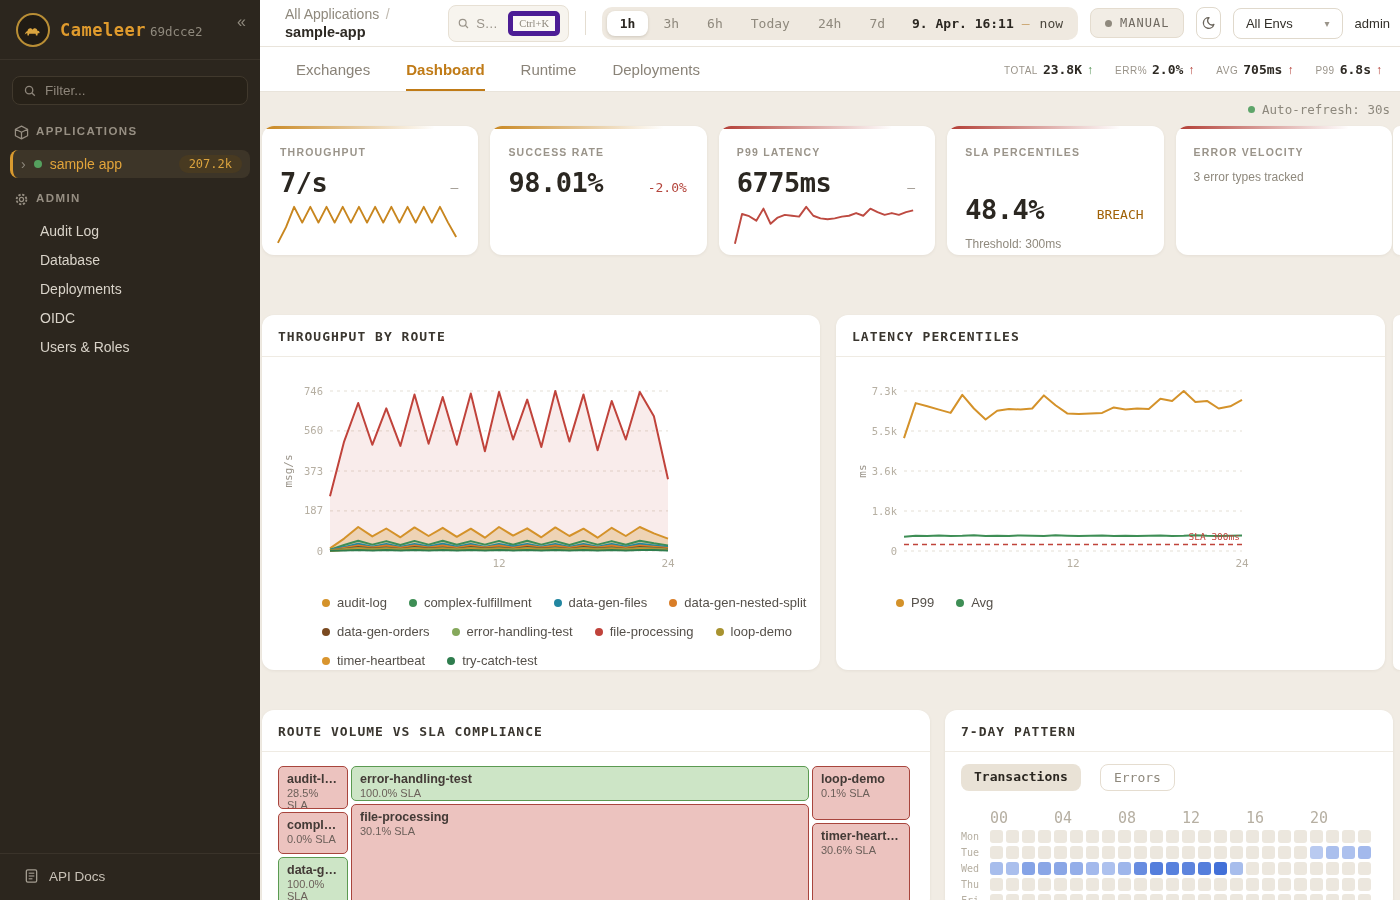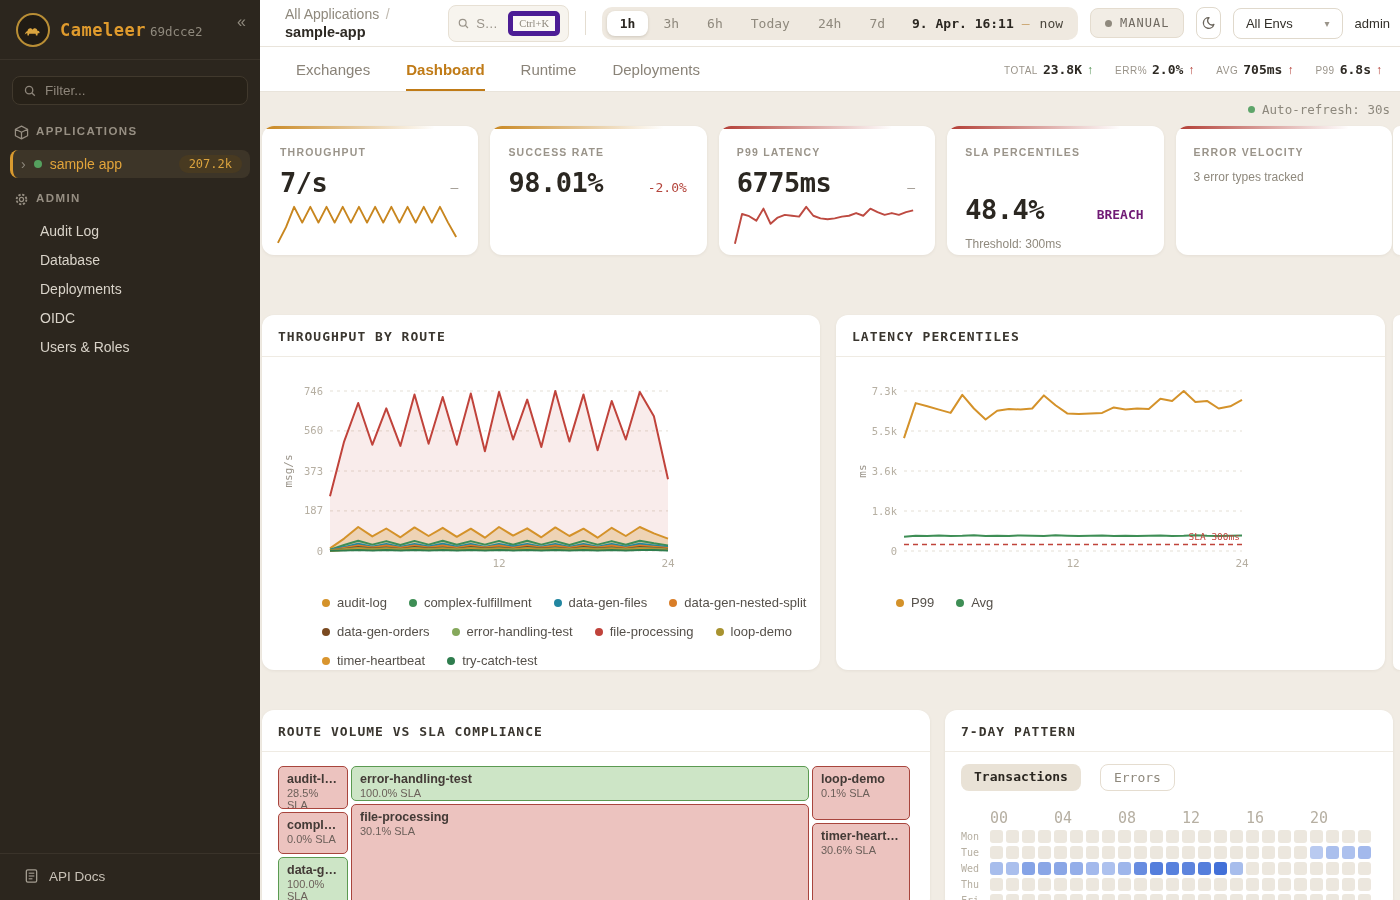--- a/index.html
+++ b/index.html
@@ -281,21 +281,21 @@
             </div>
             <svg class="kpi-spark" viewBox="0 0 190 48" preserveAspectRatio="none">
               <polyline points="2,42.604651162790695 9.440000000000001,11.441860465116278 16.880000000000003,13.767441860465116 24.32,18.418604651162788 31.76,5.860465116279066 39.2,21.674418604651162 46.64,15.16279069767442 54.080000000000005,12.372093023255815 61.52,13.302325581395348 68.96,14.232558139534884 76.4,4 83.84,13.302325581395348 91.28,16.093023255813954 98.72,17.02325581395349 106.16000000000001,16.093023255813954 113.6,14.232558139534884 121.04,13.302325581395348 128.48000000000002,10.511627906976742 135.92,13.302325581395348 143.36,5.860465116279066 150.8,9.581395348837212 158.23999999999998,12.372093023255815 165.68,10.511627906976742 173.12,12.372093023255815 180.56,9.581395348837212 188,7.720930232558139" fill="none" stroke="#bd4a41" stroke-width="2" stroke-linejoin="round"></polyline>
             </svg>
           </div>
           <div class="kpi">
             <div class="kpi-accent" style="background: linear-gradient(90deg, rgb(178, 60, 51) 0%, rgba(255, 255, 255, 0) 80%);"></div>
             <div class="kpi-label">SLA PERCENTILES</div>
             <div class="kpi-valrow">
               <span class="kpi-value">48.4%</span>
-              <span class="kpi-side" style="color: #701a75; font-weight: bold; margin-top: 40px;">BREACH</span>
+              <span class="kpi-side" style="color: #a16207; font-weight: normal; margin-top: 40px;">BREACH</span>
             </div>
             <div class="kpi-sub">Threshold: 300ms</div>
           </div>
           <div class="kpi">
             <div class="kpi-accent" style="background: linear-gradient(90deg, rgb(178, 60, 51) 0%, rgba(255, 255, 255, 0) 80%);"></div>
             <div class="kpi-label">ERROR VELOCITY</div>
             <div class="kpi-sub">3 error types tracked</div>
           </div>
         </div>
 

